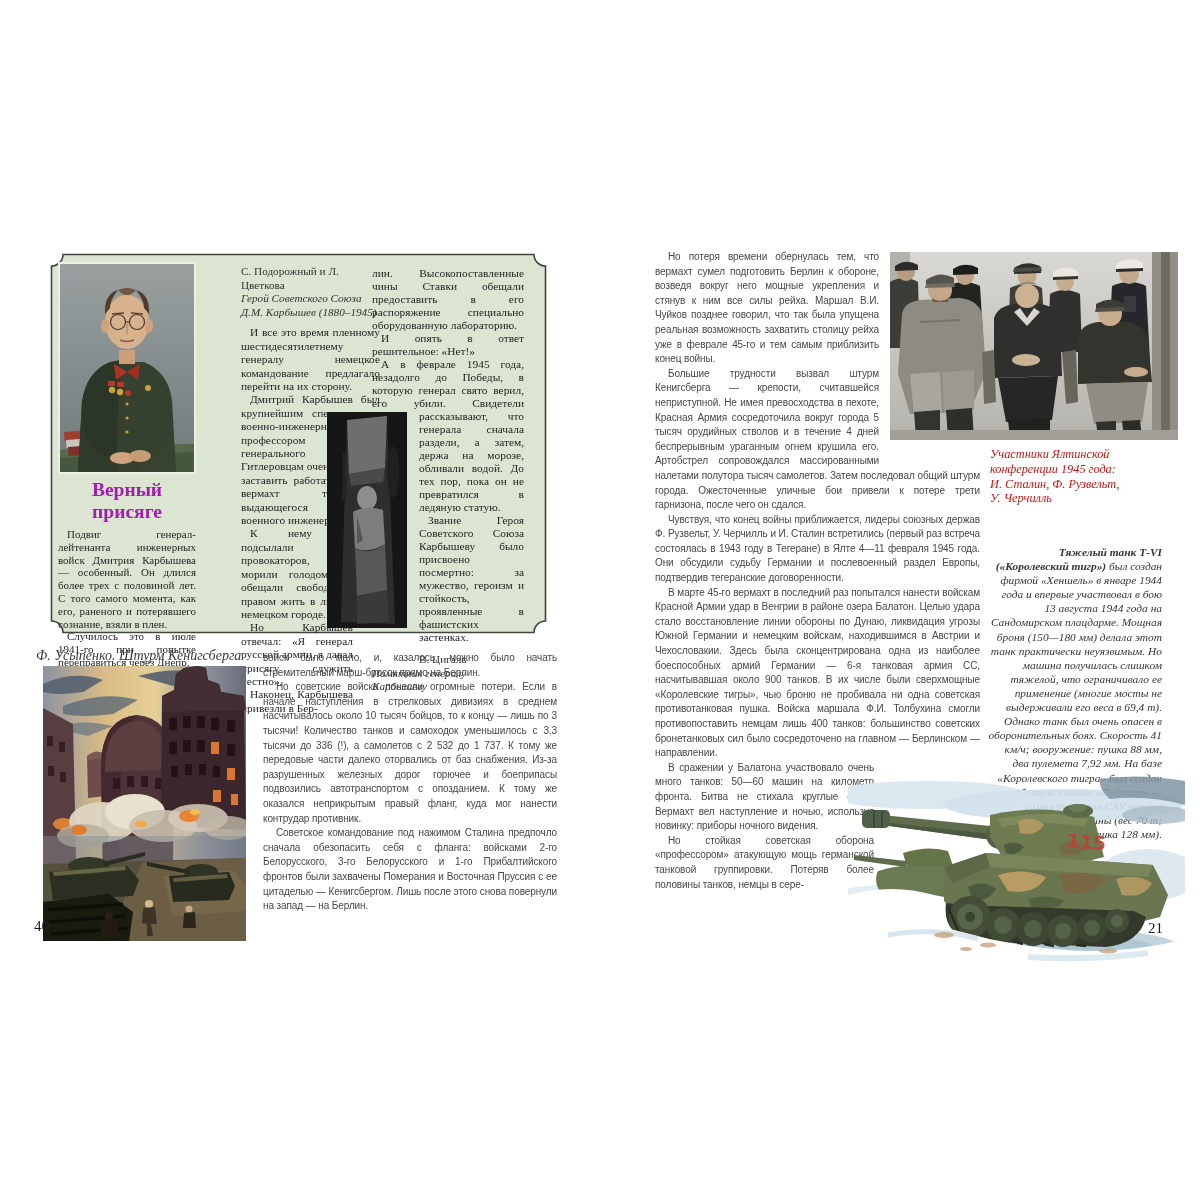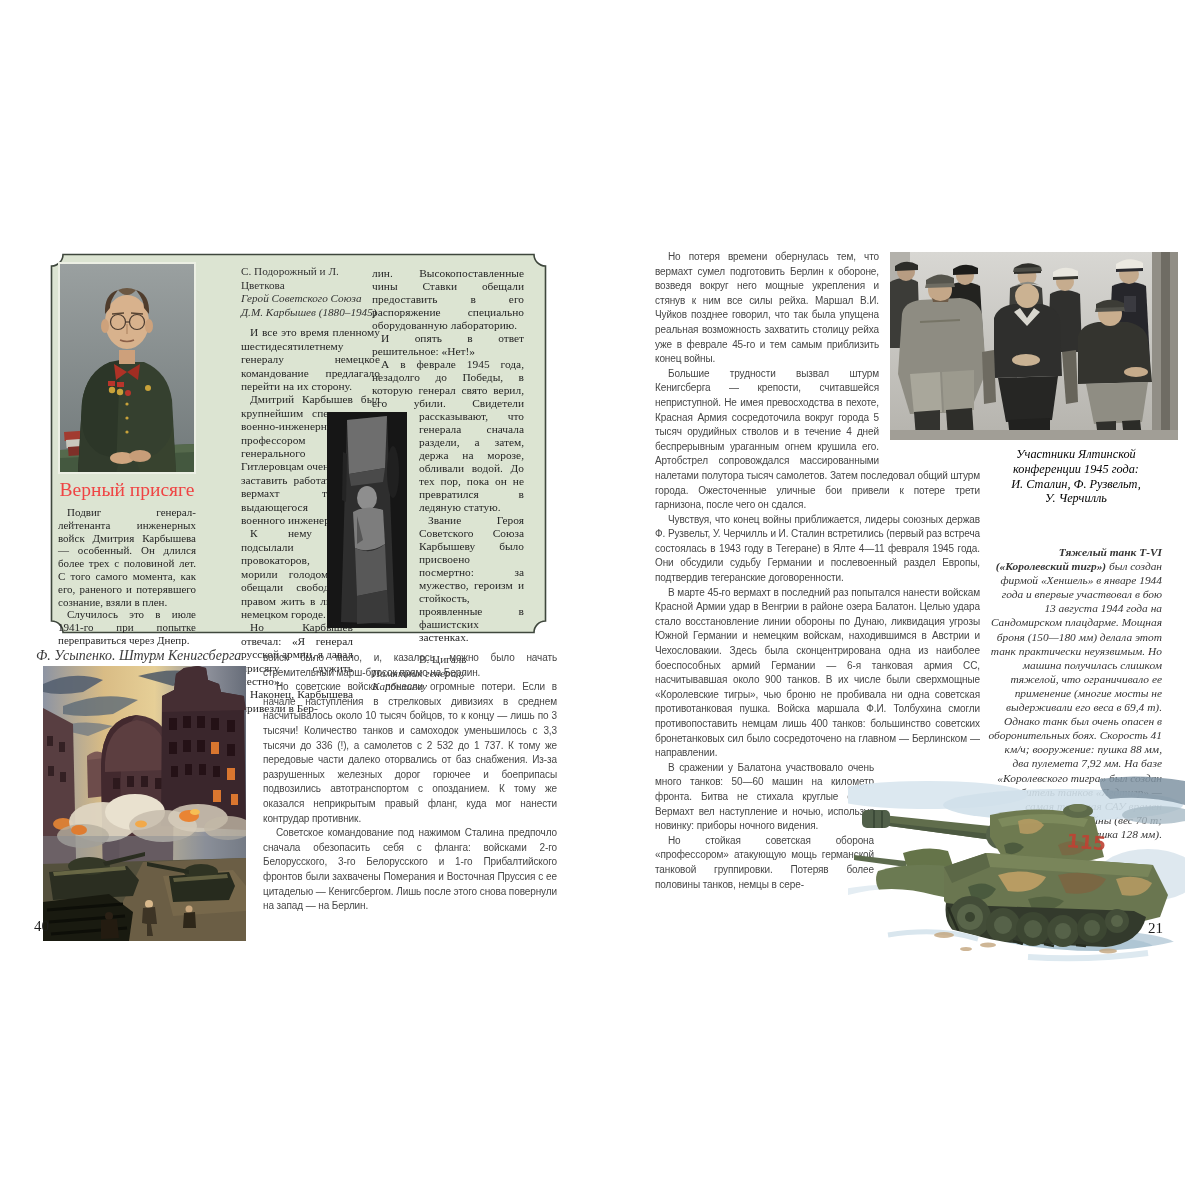--- a/index.html
+++ b/index.html
@@ -11,22 +11,22 @@
   
   .infobox{left:50px;top:253px;width:497px;height:381px;}
   .frame-svg{position:absolute;left:0;top:0;}
   .ib-col{position:absolute;}
   .ser{font-size:11.4px;line-height:13.4px;text-align:justify;color:#262626;hyphens:auto;}
   .ser p{text-indent:9px;}
   .ser p.noind{text-indent:0;}
   .ib-col1{left:8px;top:9px;width:138px;}
   .ib-col1 .ser{font-size:11px;line-height:12.8px;}
   .portrait{width:134px;height:208px;border:2px solid #ecefe4;background:#868c8d;}
-  .ib-heading{margin:5px 0 5px 0;font-size:19.5px;line-height:22px;font-weight:normal;
-              text-align:center;color:#ef4444;}
+  .ib-heading{margin:5px 0 5px 0;font-size:19.5px;line-height:22px;font-weight:bold;
+              text-align:center;color:#a21caf;}
   .ib-col2{left:163px;top:12px;width:139px;margin-left:28px;}
   .ib-col2 .cap{font-size:11.2px;line-height:13.6px;color:#333;margin-bottom:7px;text-align:left;}
   .ib-col3{left:322px;top:14px;width:152px;}
   .ib-col3 .ser,{font-size:11.2px;}
   .ib-col3 .ser{line-height:13px;}
   .sp2a{float:right;width:0;height:148px;}
   .sp2b{float:right;clear:right;width:27px;height:226px;}
   .sp3a{float:left;width:0;height:144px;}
   .sp3b{float:left;clear:left;width:47px;height:248px;}
   .credit{margin-top:9px;font-size:11.2px;line-height:13.6px;text-align:left;color:#333;}
@@ -41,22 +41,22 @@
   .left-col{left:263px;top:651px;width:294px;}
   .pagenum{font-size:15px;color:#1e1e1e;font-family:"Liberation Serif",serif;}
   .pn-left{left:34px;top:918px;}
   .pn-right{left:1148px;top:920px;}
   
   .main-col{left:655px;top:250px;width:325px;}
   .fr1{float:right;width:101px;height:205px;}
   .fr0{float:right;width:0;height:497px;}
   .fr2{float:right;clear:right;width:106px;height:225px;}
   .yalta{left:890px;top:252px;width:288px;height:188px;}
-  .yalta-cap{left:990px;top:447px;width:172px;text-align:center;font-style:italic;
-             font-size:12.3px;line-height:14.8px;color:#000000;}
+  .yalta-cap{left:990px;top:447px;width:172px;text-align:left;font-style:italic;
+             font-size:12.3px;line-height:14.8px;color:#b91c1c;}
   .sidebar{left:988px;top:545px;width:174px;text-align:right;font-style:italic;
            font-size:11.4px;line-height:14.1px;color:#353535;}
   .sidebar .lead{font-weight:bold;font-style:italic;}
   .tank{left:848px;top:775px;width:337px;height:200px;}
 </style>
 </head>
 <body>
 
 <div class="canvas">
 

